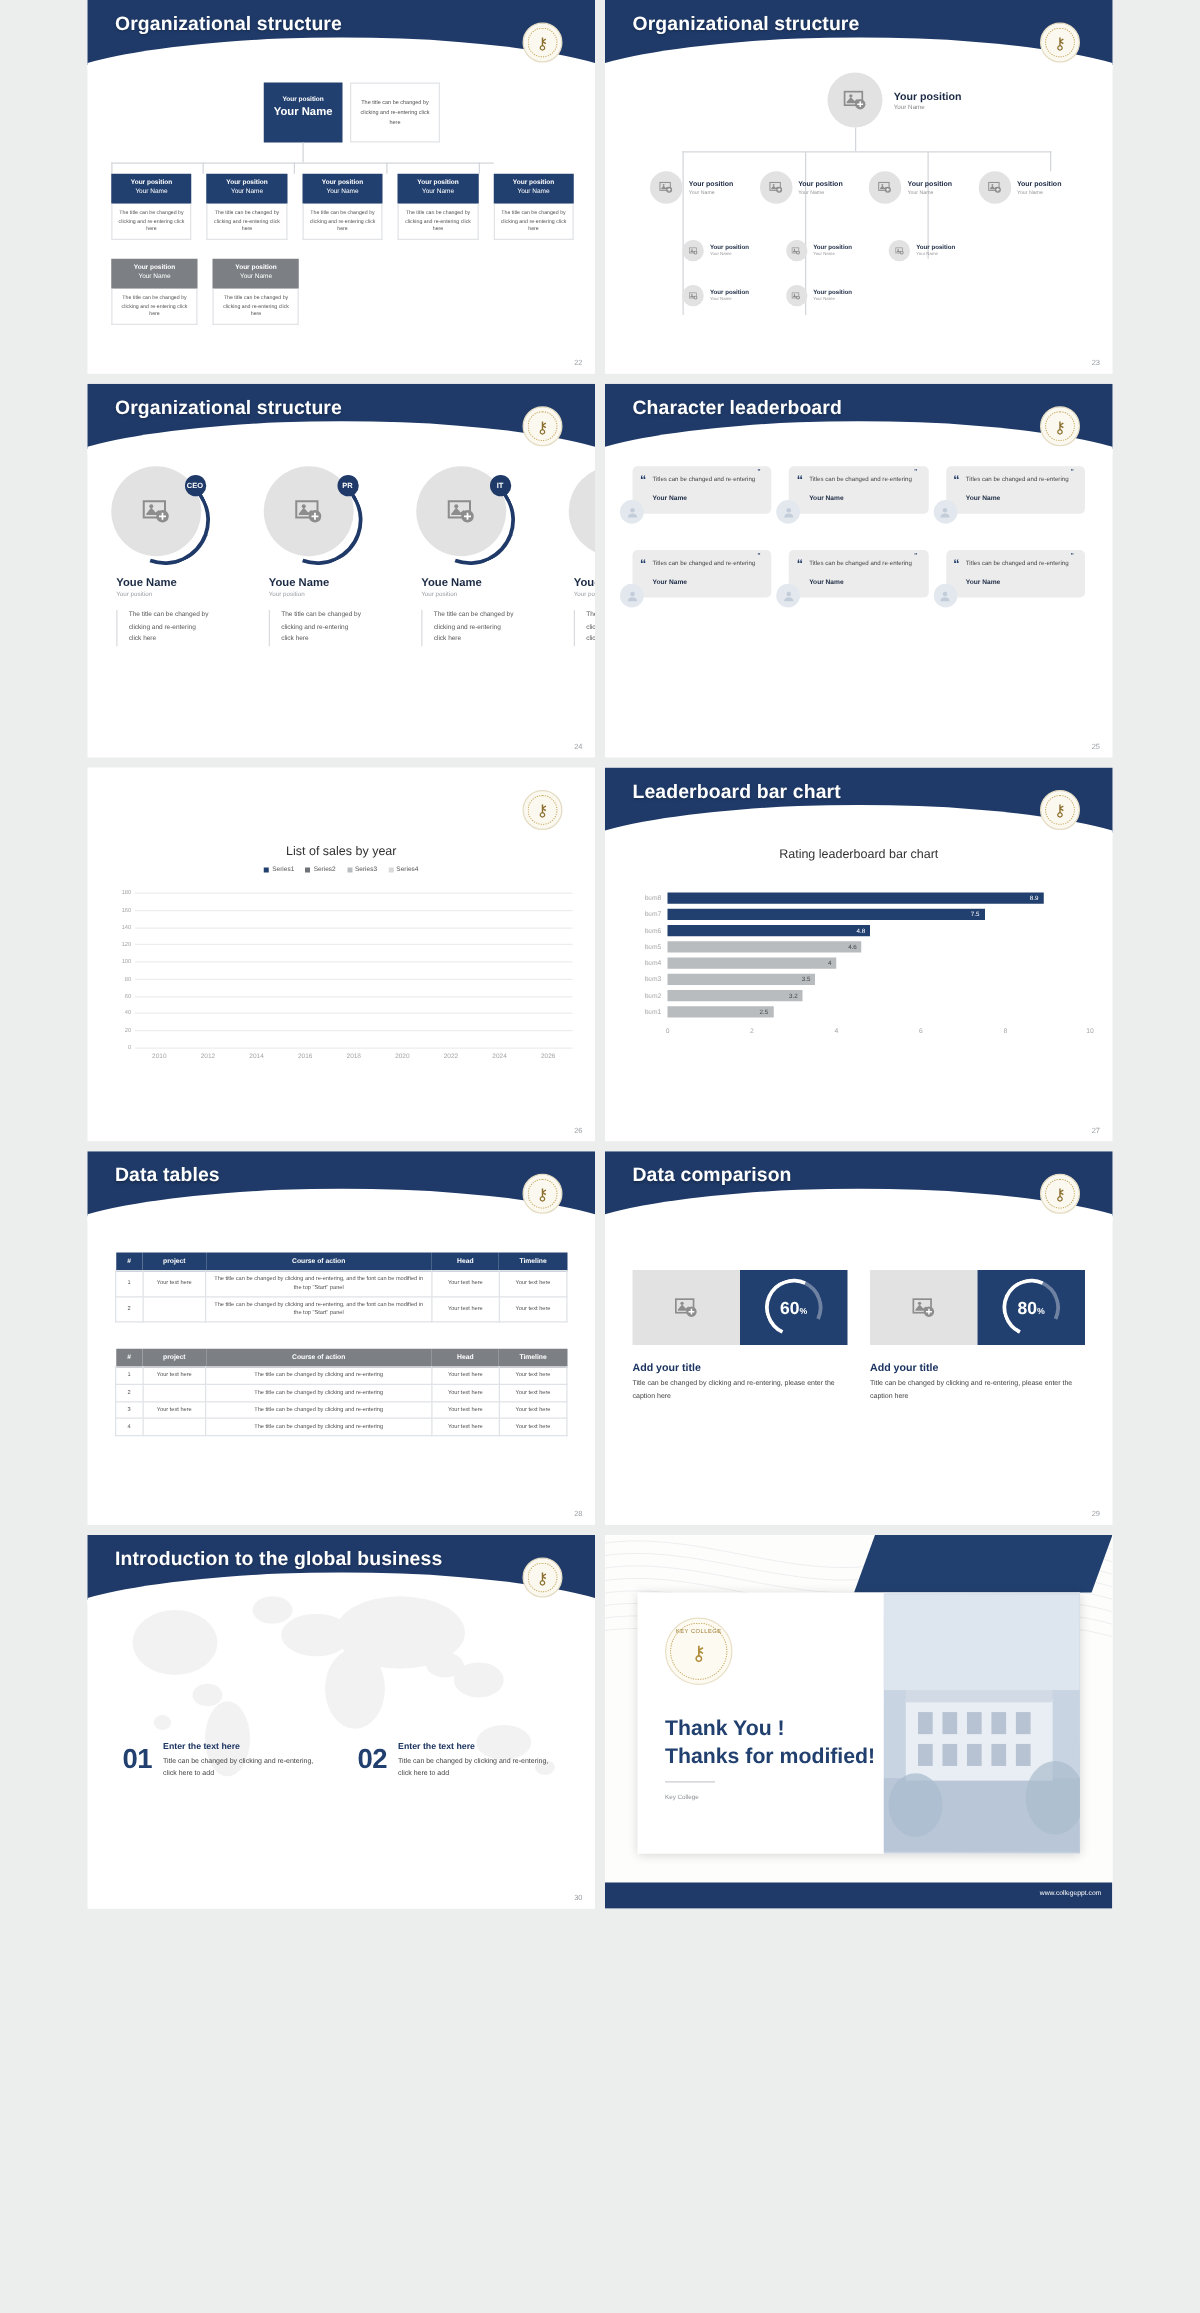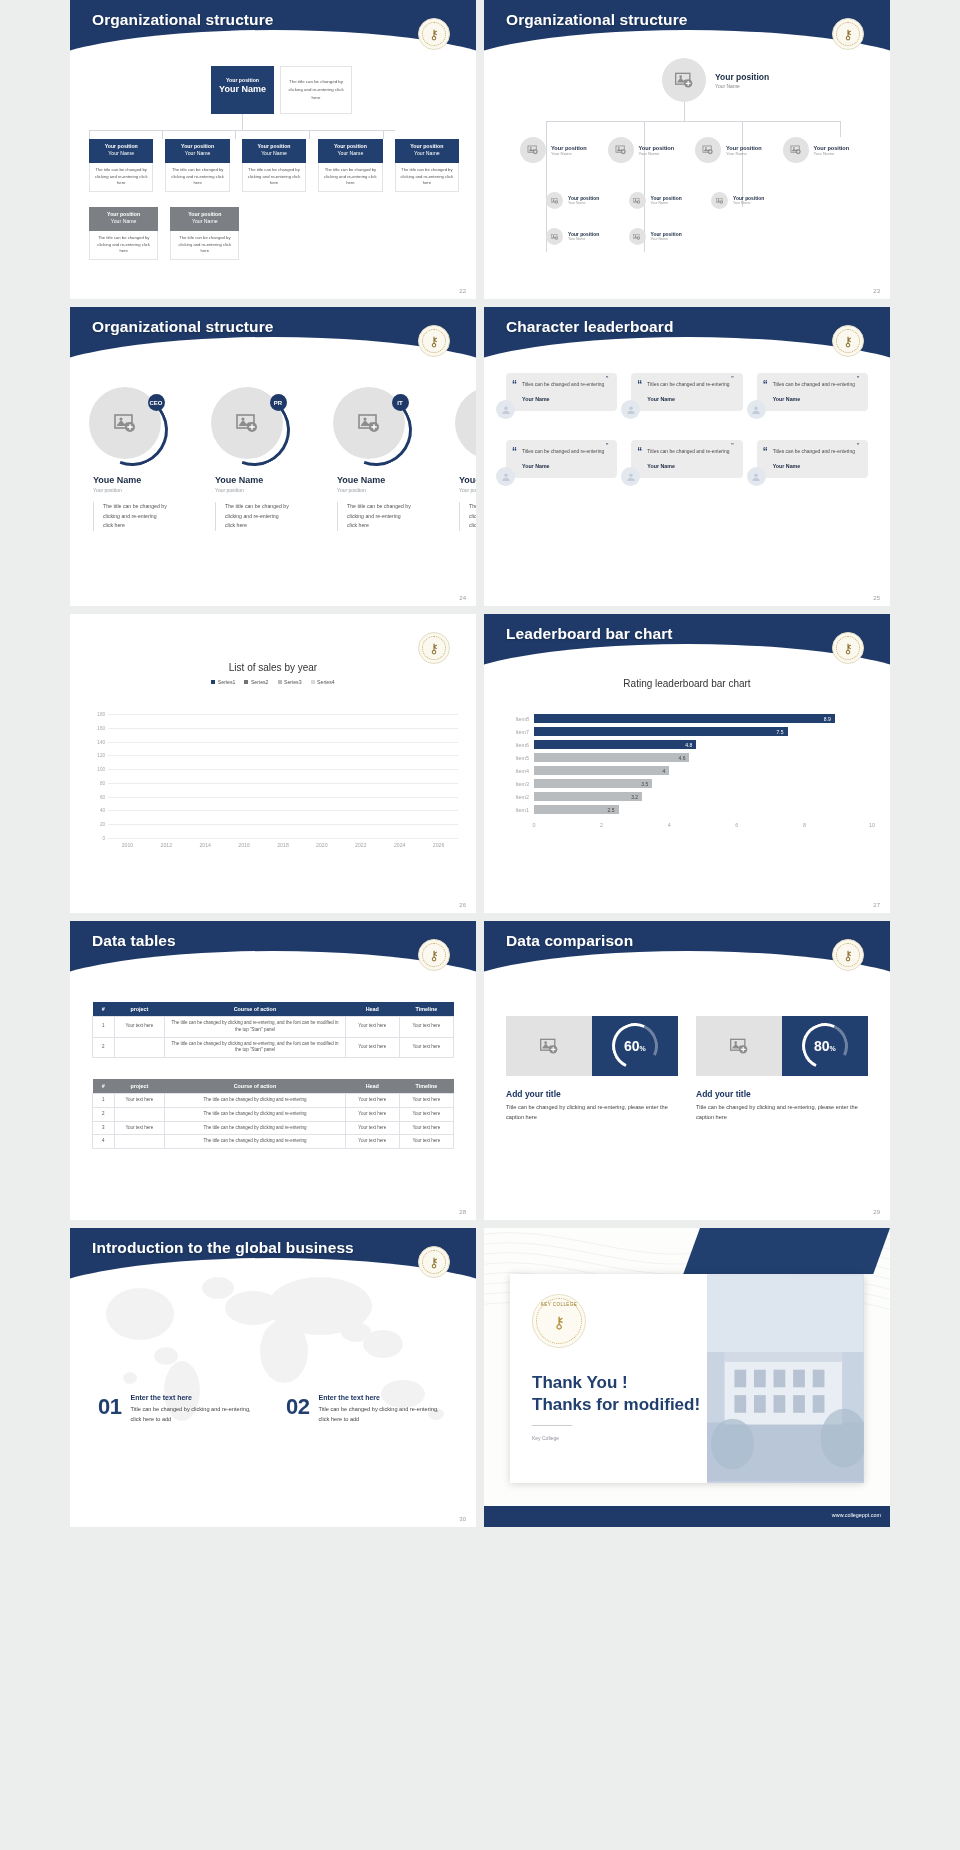--- a/index.html
+++ b/index.html
@@ -378,21 +378,21 @@
   <div class="pnum">23</div>
 </div>
 
 <div class="slide">
   <div class="band">
     <div class="fill"></div>
         <div class="curve"></div>
     <h1>Organizational structure</h1>
   </div>
   <div class="seal"><div class="ring"></div>⚷</div>
-  <div id="s24people" style="position:absolute;left:12px;top:80px;width:382px;display:flex;gap:37px;">
+  <div id="s24people" style="position:absolute;left:12px;top:66px;width:382px;display:flex;gap:37px;">
         <div style="flex:1;position:relative;">
           <div style="position:relative;width:72px;height:72px;margin:0 auto;">
             <div class="ring-c" style="left:7px;top:7px;width:72px;height:72px;transform:rotate(-25deg);"></div>
             <div class="av" style="width:72px;height:72px;position:absolute;left:0;top:0;">
               <svg width="24" height="24" viewBox="0 0 24 24" fill="#8d8d8d">
                 <rect x="2" y="4" width="17" height="13" fill="none" stroke="#8d8d8d" stroke-width="1.6"></rect>
                 <path d="M4 14l4-5 3.5 4L14 11l4 4H4z"></path>
                 <circle cx="8" cy="8" r="1.6"></circle>
                 <circle cx="17" cy="16" r="5" fill="#8d8d8d"></circle>
                 <path d="M17 13.2v5.6M14.2 16h5.6" stroke="#fff" stroke-width="1.4"></path>
@@ -556,21 +556,21 @@
             </svg>
           </div>
         </div>
       </div>
   <div class="pnum">25</div>
 </div>
 
 <div class="slide">
   <div class="seal"><div class="ring"></div>⚷</div>
 
-  <div style="position:absolute;left:0;top:48px;width:100%;">
+  <div style="position:absolute;left:0;top:62px;width:100%;">
     <div class="chart-title">List of sales by year</div>
     <div class="legend" id="s26legend">
           <span><i style="background:#22406f"></i>Series1</span>
           <span><i style="background:#6f7377"></i>Series2</span>
           <span><i style="background:#b9bcbf"></i>Series3</span>
           <span><i style="background:#d7d9db"></i>Series4</span>
         </div>
   </div>
   <div class="plot" id="s26plot" style="position:absolute;left:38px;top:100px;right:18px;height:124px;">
         <div class="gl" style="top:100%"></div>

